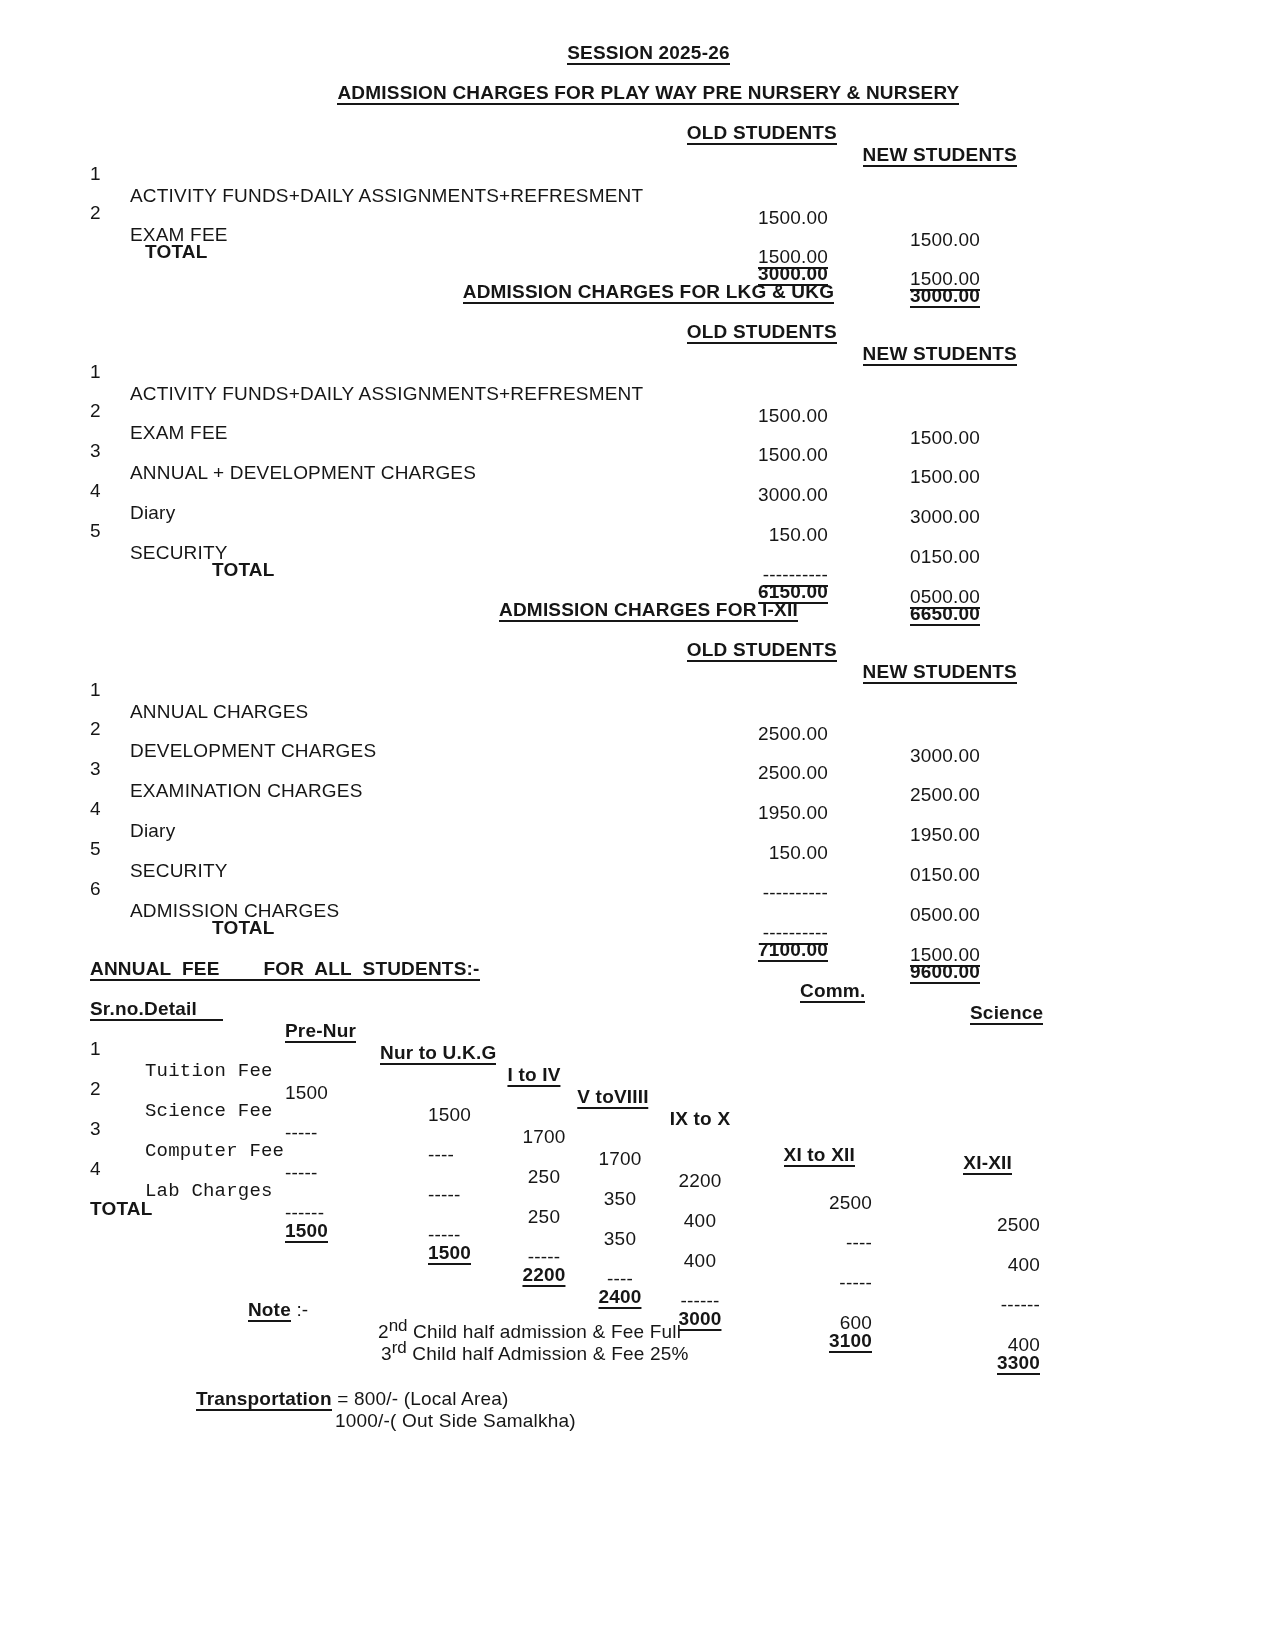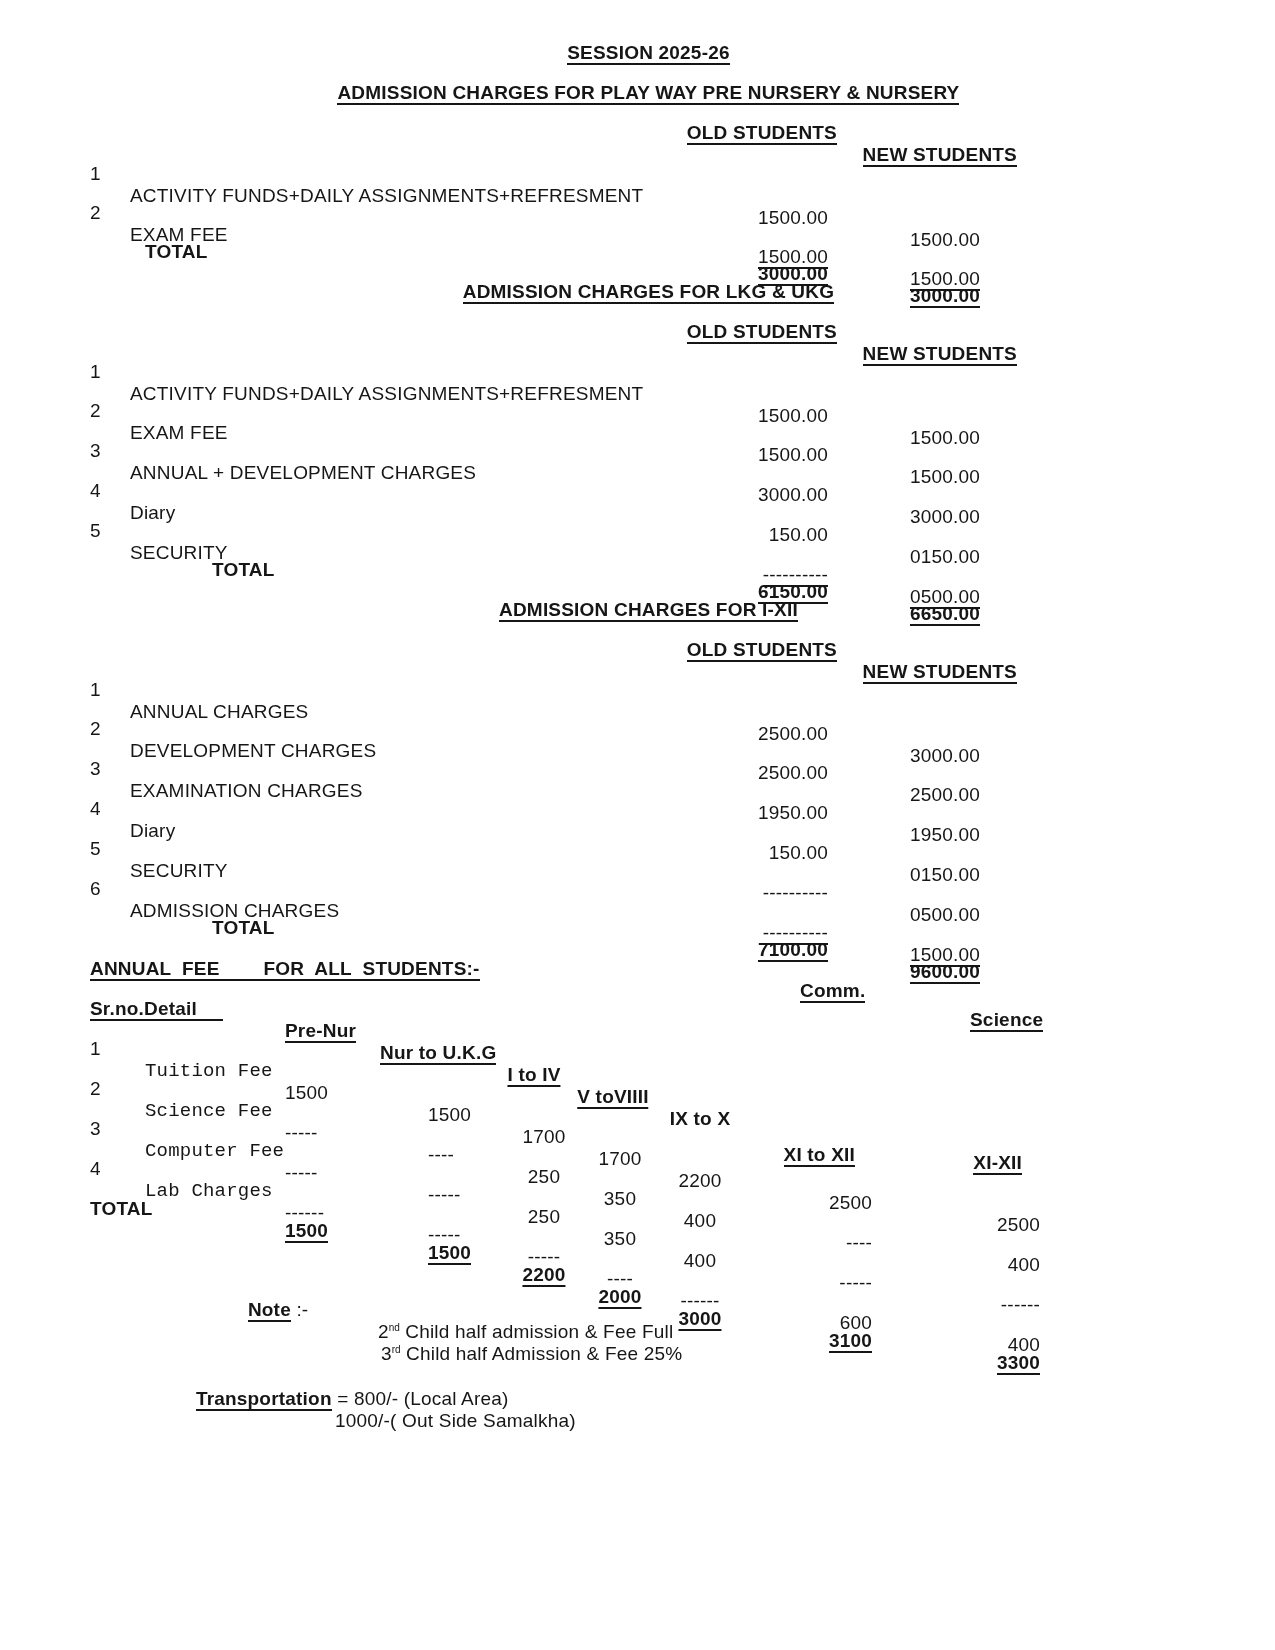--- a/index.html
+++ b/index.html
@@ -36,24 +36,24 @@
   .m-i4{left:544px;transform:translateX(-50%);}
   .m-v8{left:620px;transform:translateX(-50%);}
   .m-ix{left:700px;transform:translateX(-50%);}
   .m-xi{right:403px;}
   .m-xii{right:235px;}
   .hm-nur{left:380px;}
   .hm-i4{left:534px;transform:translateX(-50%);}
   .hm-v8{left:613px;transform:translateX(-50%);}
   .hm-ix{left:700px;transform:translateX(-50%);}
   .hm-xi{right:420px;margin-top:14px;}
-  .hm-xii{right:253px;}
+  .hm-xii{right:263px;}
   .comm{left:800px;}
-  .sci{left:970px;margin-top:7px;}
-  .sup{position:relative;top:-7px;font-size:10px;letter-spacing:0;}
+  .sci{left:970px;}
+  .sup{position:relative;top:-7px;font-size:17px;letter-spacing:0;}
 </style>
 </head>
 <body>
 
 <div class="page">
 
   <div class="row b ctr" style="top:20px;text-align:center">
     <span class="u">SESSION 2025-26</span>
   </div>
 
@@ -232,21 +232,21 @@
     <span class="abs m-v8">----</span>
     <span class="abs m-ix">------</span>
     <span class="abs m-xi">600</span>
     <span class="abs m-xii">400</span>
   </div>
   <div class="row b" style="top:1176px">
     <span class="abs m-sr">TOTAL</span>
     <span class="abs m-pre"><span class="u">1500</span></span>
     <span class="abs m-nur"><span class="u">1500</span></span>
     <span class="abs m-i4"><span class="u">2200</span></span>
-    <span class="abs m-v8"><span class="u">2000</span></span>
+    <span class="abs m-v8"><span class="u">2400</span></span>
     <span class="abs m-ix"><span class="u">3000</span></span>
     <span class="abs m-xi"><span class="u">3100</span></span>
     <span class="abs m-xii"><span class="u">3300</span></span>
   </div>
 
   <div class="row" style="top:1255px">
     <span class="abs" style="left:215px">
       <span class="u b">Note</span><span> :-</span>
     </span>
     <span class="abs" style="left:345px">

